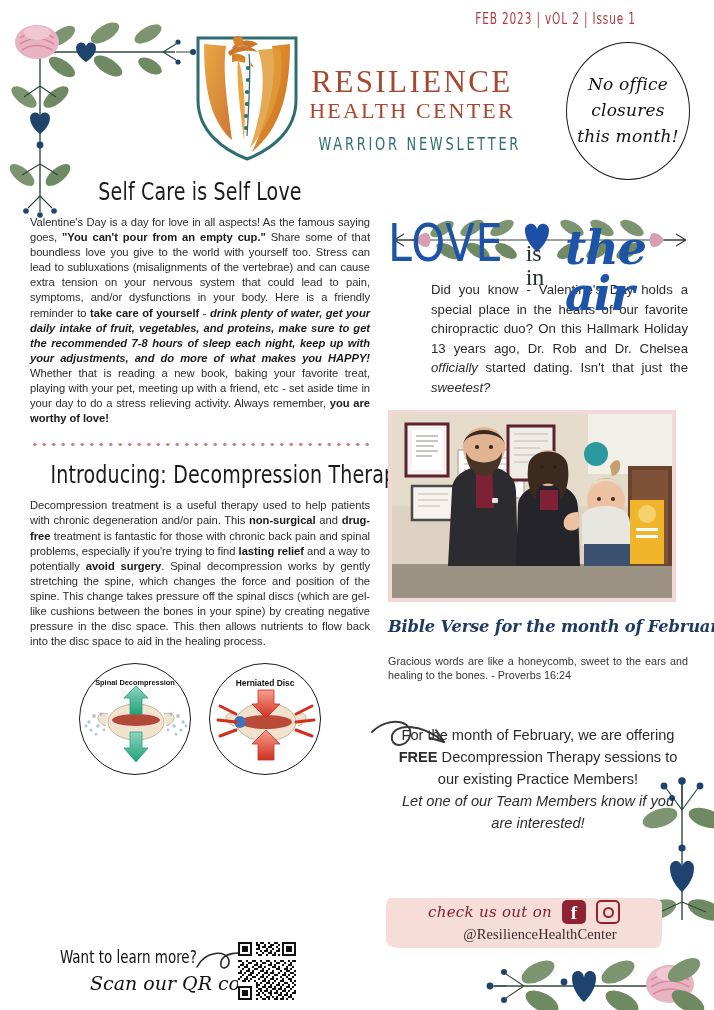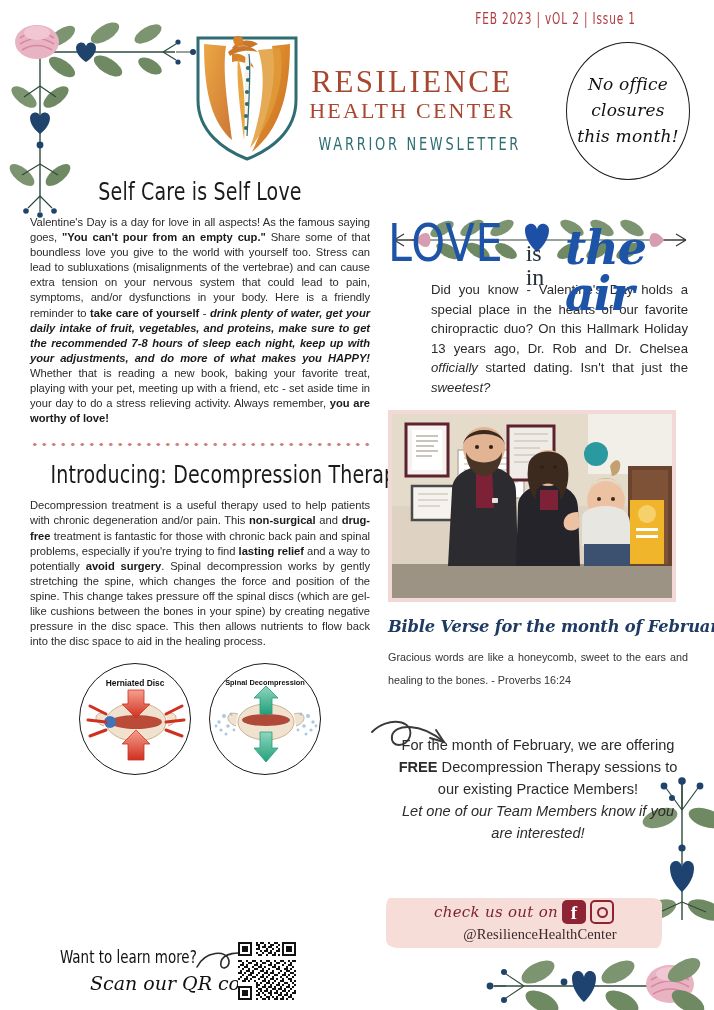--- a/index.html
+++ b/index.html
@@ -211,23 +211,23 @@
     font-style: italic;
     font-weight: bold;
     font-size: 17px;
     color: #1f3b63;
     letter-spacing: -0.2px;
     white-space: nowrap;
     transform: scaleX(0.96);
     transform-origin: left center;
   }
   .verse-body {
-    margin-top: 10px;
+    margin-top: 18px;
     font-size: 10.8px;
-    line-height: 23px;
+    line-height: 14px;
     color: #333;
     text-align: justify;
   }
 
   
   .offer {
     margin-top: 42px;
     text-align: center;
     font-size: 14.6px;
     line-height: 22px;
@@ -252,21 +252,21 @@
     background: #f6ddd8;
     border-radius: 4px 10px 6px 12px / 10px 6px 12px 8px;
   }
   .social-row {
     position: absolute;
     left: 0; top: 4px;
     width: 276px;
     display: flex;
     align-items: center;
     justify-content: center;
-    gap: 4px;
+    gap: 10px;
   }
   .check-script {
     font-family: "DejaVu Serif", serif;
     font-style: italic;
     font-size: 15px;
     color: #7d1f2c;
     letter-spacing: 0.3px;
   }
   .sicon {
     width: 24px; height: 24px;
@@ -540,38 +540,20 @@
     <div class="dotted-rule"></div>
 
     <div class="headline">Introducing: Decompression Therapy!</div>
 
     <div class="body-text">
       <span>Decompression treatment is a useful therapy used to help patients with chronic degeneration and/or pain. This </span><b>non-surgical</b><span> and </span><b>drug-free</b><span> treatment is fantastic for those with chronic back pain and spinal problems, especially if you're trying to find </span><b>lasting relief</b><span> and a way to potentially </span><b>avoid surgery</b><span>. Spinal decompression works by gently stretching the spine, which changes the force and position of the spine. This change takes pressure off the spinal discs (which are gel-like cushions between the bones in your spine) by creating negative pressure in the disc space. This then allows nutrients to flow back into the disc space to aid in the healing process.</span>
     </div>
 
     <div class="spine-row">
       <div class="spine-circle">
-        <div class="spine-label">Herniated Disc</div>
-        <svg width="112" height="112" viewBox="0 0 112 112" style="position:absolute;left:0;top:0;">
-
-          <ellipse cx="56" cy="58" rx="30" ry="19" fill="#f0e2cf" stroke="#c8b295" stroke-width="1"></ellipse>
-          <ellipse cx="56" cy="58" rx="26" ry="7" fill="#b0301f" opacity="0.85"></ellipse>
-          <path d="M26 50 C14 46 12 58 24 62" fill="#f0e2cf" stroke="#c8b295" stroke-width="1"></path>
-          <path d="M86 50 C98 46 100 58 88 62" fill="#f0e2cf" stroke="#c8b295" stroke-width="1"></path>
-          <circle cx="30" cy="58" r="6" fill="#3f74b8"></circle>
-
-          <path d="M48 26 L64 26 L64 40 L70 40 L56 54 L42 40 L48 40 Z" fill="url(#redArrow)" stroke="#d0301f" stroke-width="0.8"></path>
-
-          <path d="M48 96 L64 96 L64 80 L70 80 L56 66 L42 80 L48 80 Z" fill="url(#redArrow)" stroke="#d0301f" stroke-width="0.8"></path>
-
-          <path d="M26 50 L10 42 M26 58 L8 56 M26 66 L10 72" stroke="#d0301f" stroke-width="3" stroke-linecap="round"></path>
-          <path d="M86 50 L102 42 M86 58 L104 56 M86 66 L102 72" stroke="#d0301f" stroke-width="3" stroke-linecap="round"></path>
-        </svg>
-      </div>
-      <div class="spine-circle">
         <div class="spine-label small">Spinal Decompression</div>
         <svg width="112" height="112" viewBox="0 0 112 112" style="position:absolute;left:0;top:0;">
           <ellipse cx="56" cy="58" rx="28" ry="18" fill="#f0e2cf" stroke="#c8b295" stroke-width="1"></ellipse>
           <ellipse cx="56" cy="56" rx="24" ry="6" fill="#a52e1e" opacity="0.85"></ellipse>
           <path d="M28 50 C16 46 14 58 26 62" fill="#f0e2cf" stroke="#c8b295" stroke-width="1"></path>
           <path d="M84 50 C96 46 98 58 86 62" fill="#f0e2cf" stroke="#c8b295" stroke-width="1"></path>
 
           <g fill="#8fb6d8" opacity="0.75">
             <circle cx="14" cy="52" r="2"></circle>
               <circle cx="9" cy="58" r="1.7"></circle>
@@ -587,20 +569,38 @@
               <circle cx="103" cy="58" r="1.7"></circle>
               <circle cx="94" cy="62" r="1.8"></circle>
             <circle cx="101" cy="66" r="1.6"></circle>
               <circle cx="91" cy="50" r="1.5"></circle>
               <circle cx="106" cy="62" r="1.4"></circle>
             <circle cx="96" cy="70" r="1.5"></circle>
               <circle cx="88" cy="66" r="1.4"></circle>
           </g>
           <path d="M50 50 L62 50 L62 34 L68 34 L56 22 L44 34 L50 34 Z" fill="url(#greenArrow)" stroke="#22a07a" stroke-width="0.8"></path>
           <path d="M50 68 L62 68 L62 84 L68 84 L56 98 L44 84 L50 84 Z" fill="url(#greenArrow)" stroke="#22a07a" stroke-width="0.8"></path>
+        </svg>
+      </div>
+      <div class="spine-circle">
+        <div class="spine-label">Herniated Disc</div>
+        <svg width="112" height="112" viewBox="0 0 112 112" style="position:absolute;left:0;top:0;">
+
+          <ellipse cx="56" cy="58" rx="30" ry="19" fill="#f0e2cf" stroke="#c8b295" stroke-width="1"></ellipse>
+          <ellipse cx="56" cy="58" rx="26" ry="7" fill="#b0301f" opacity="0.85"></ellipse>
+          <path d="M26 50 C14 46 12 58 24 62" fill="#f0e2cf" stroke="#c8b295" stroke-width="1"></path>
+          <path d="M86 50 C98 46 100 58 88 62" fill="#f0e2cf" stroke="#c8b295" stroke-width="1"></path>
+          <circle cx="30" cy="58" r="6" fill="#3f74b8"></circle>
+
+          <path d="M48 26 L64 26 L64 40 L70 40 L56 54 L42 40 L48 40 Z" fill="url(#redArrow)" stroke="#d0301f" stroke-width="0.8"></path>
+
+          <path d="M48 96 L64 96 L64 80 L70 80 L56 66 L42 80 L48 80 Z" fill="url(#redArrow)" stroke="#d0301f" stroke-width="0.8"></path>
+
+          <path d="M26 50 L10 42 M26 58 L8 56 M26 66 L10 72" stroke="#d0301f" stroke-width="3" stroke-linecap="round"></path>
+          <path d="M86 50 L102 42 M86 58 L104 56 M86 66 L102 72" stroke="#d0301f" stroke-width="3" stroke-linecap="round"></path>
         </svg>
       </div>
     </div>
   </div>
 
   <div class="qr-block">
     <div class="qr-text1">Want to learn more?</div>
     <div class="qr-text2">Scan our QR code</div>
     <svg style="position:absolute;left:145px;top:0px;" width="60" height="34">
       <path d="M4 22 C12 6 34 4 36 16 C37 24 26 26 28 17 C30 8 46 6 56 10" stroke="#2a2a2a" stroke-width="1.6" fill="none" stroke-linecap="round"></path>

